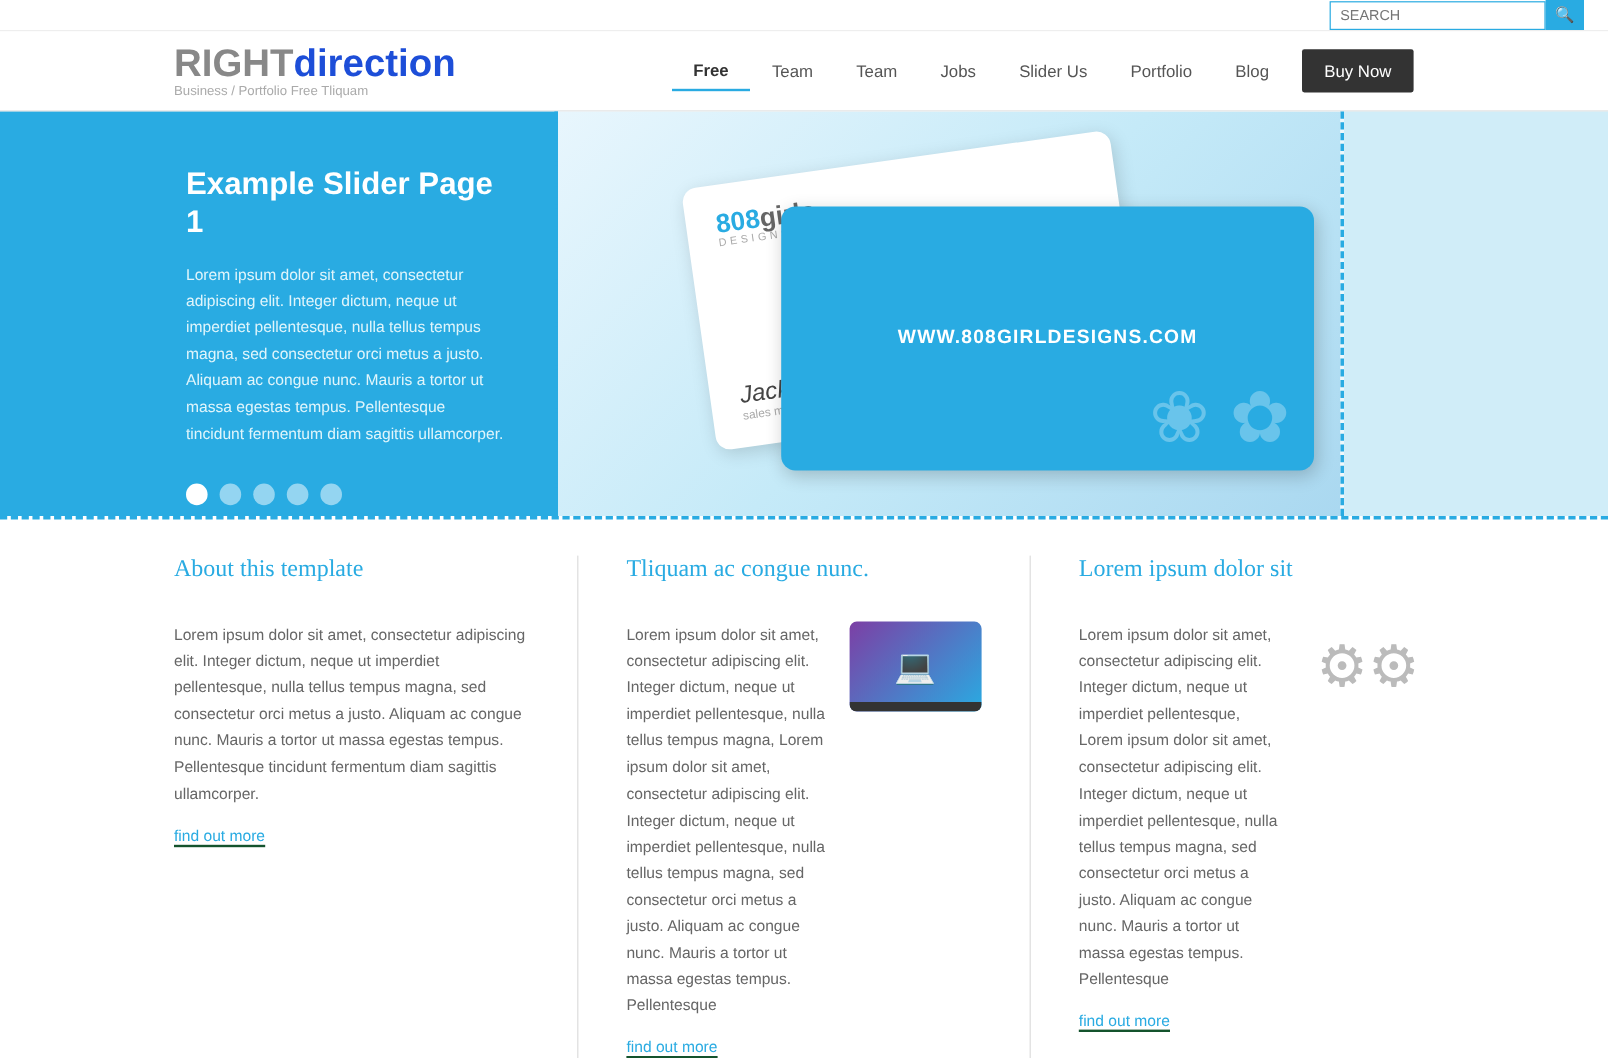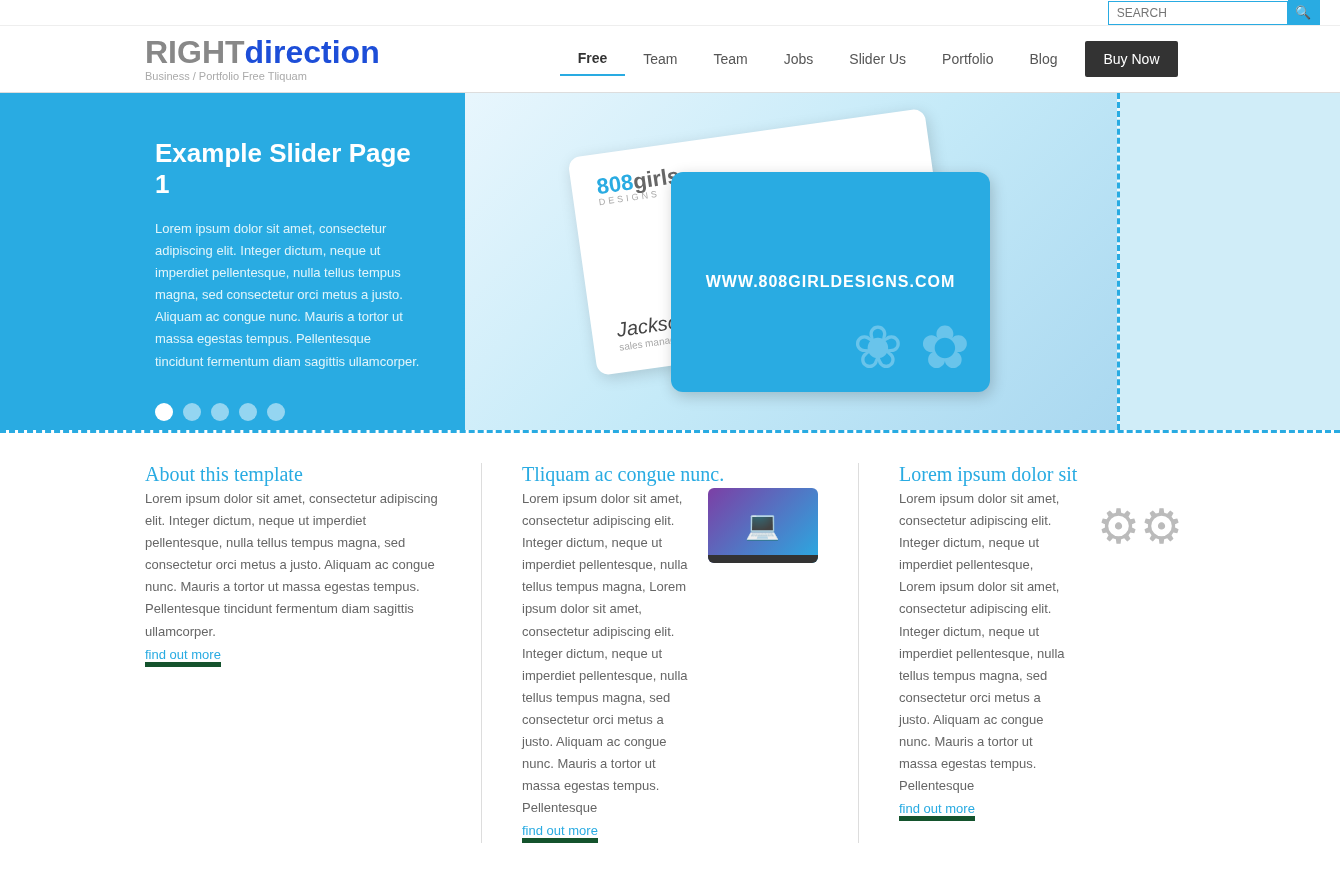--- a/index.html
+++ b/index.html
@@ -164,30 +164,29 @@
       flex-direction: column;
       padding: 20px 25px;
     }
     .biz-card-back .logo808-num { color: #29abe2; }
     .biz-card-back .logo808-girls { color: #666; }
     .biz-card-back .logo808-design { color: #aaa; font-size: 10px; display: block; margin-top: -4px; }
     .biz-card-front {
       position: absolute;
       top: 60px;
       left: 100px;
-      width: 319px;
+      width: 444px;
       height: 220px;
       background: #29abe2;
       border-radius: 12px;
       box-shadow: 2px 4px 15px rgba(0,0,0,0.2);
       display: flex;
       align-items: center;
       justify-content: center;
       flex-direction: column;
-      margin-left: 20px;
     }
     .biz-card-front .website-text {
       color: #fff;
       font-size: 16px;
       font-weight: bold;
       letter-spacing: 1px;
     }
     .biz-card-front .flowers {
       color: rgba(255,255,255,0.3);
       font-size: 60px;
@@ -207,21 +206,21 @@
       padding: 30px 145px;
       gap: 40px;
     }
     .content-col {
       flex: 1;
     }
     .col-title {
       font-size: 20px;
       color: #29abe2;
       font-weight: normal;
-      margin-bottom: 2px;
+      margin-bottom: 32px;
       font-family: Georgia, serif;
     }
     .col-text {
       font-size: 13px;
       color: #666;
       line-height: 1.7;
     }
     .col-text-with-img {
       display: flex;
       gap: 15px;
@@ -266,22 +265,22 @@
       justify-content: center;
       font-size: 48px;
       color: #bbb;
     }
     .find-more {
       color: #29abe2;
       font-size: 13px;
       cursor: pointer;
       text-decoration: none;
       display: inline-block;
-      margin-top: 4px;
-      border-bottom: 5px solid #14532d;
+      margin-top: 16px;
+      border-bottom: 2px solid #14532d;
     }
     .divider {
       width: 1px;
       background: #ddd;
       margin: 0;
       flex-shrink: 0;
     }
   </style>
 </head>
 <body>

